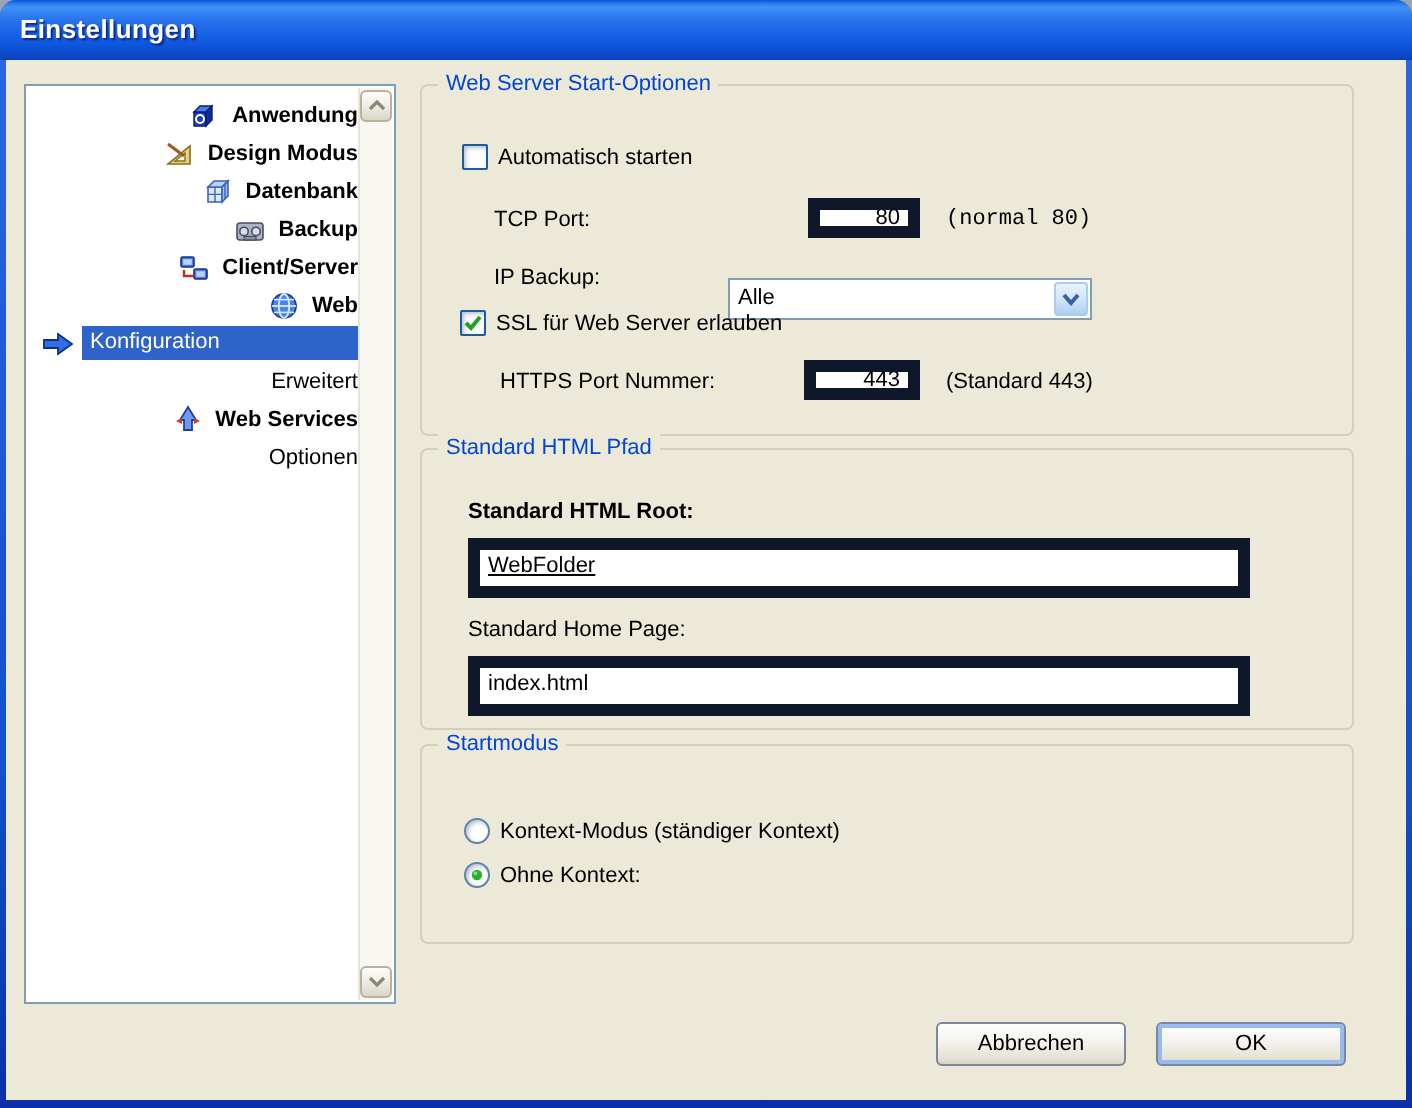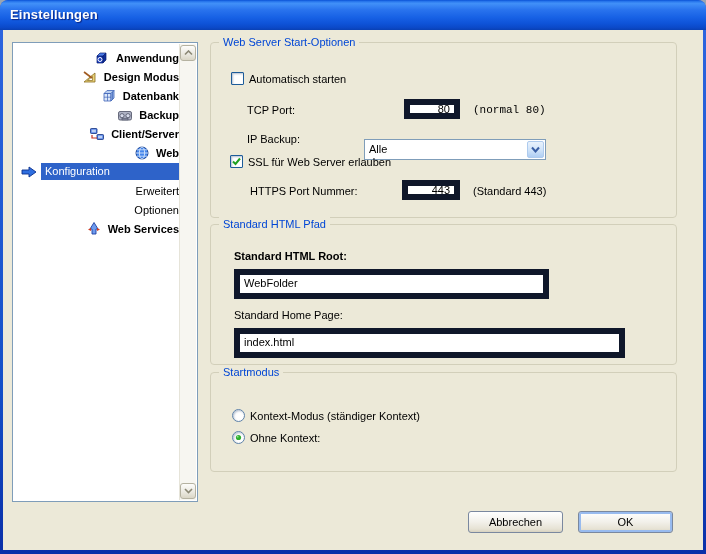--- a/index.html
+++ b/index.html
@@ -152,33 +152,33 @@
                 <polygon points="1,6 8,6 8,3 15,8 8,13 8,10 1,10" fill="#2F6FE0" stroke="#0A2F8C" stroke-width="0.9"></polygon>
               </svg>
           </span>
           <span class="nav-label">Konfiguration</span>
         </div>
 
         <div class="nav-row lvl1">
           <span class="nav-label">Erweitert</span>
         </div>
 
-        <div class="nav-row lvl1">
-          <span class="nav-label">Optionen</span>
-        </div>
-
         <div class="nav-row b">
           <span class="nav-icon">
             <svg width="16" height="16" viewBox="0 0 16 16">
                 <polygon points="8,1.5 12,8 10,8 10,13 6,13 6,8 4,8" fill="#6E9BEE" stroke="#1E3FA0" stroke-width="0.9"></polygon>
                 <polygon points="2,8.5 5,7 5,10" fill="#D23A1E"></polygon>
                 <polygon points="14,8.5 11,7 11,10" fill="#D23A1E"></polygon>
               </svg>
           </span>
           <span class="nav-label">Web Services</span>
+        </div>
+
+        <div class="nav-row lvl1">
+          <span class="nav-label">Optionen</span>
         </div>
 
       </div>
 
       <div class="scroll">
         <div class="scroll-btn up">
           <svg width="9" height="6" viewBox="0 0 9 6">
               <polyline points="1,4.5 4.5,1 8,4.5" fill="none" stroke="#8B8875" stroke-width="1.6"></polyline>
             </svg>
         </div>
@@ -219,21 +219,21 @@
 
       <span class="lbl" style="left:39px;top:142px;">HTTPS Port Nummer:</span>
       <input class="txt num" style="left: 191px; top: 137px; width: 58px; height: 20px;" value="443">
       <span class="hint" style="left:262px;top:142px;">(Standard 443)</span>
     </div>
 
     <div class="group" style="left:207px;top:194px;width:467px;height:141px;">
       <span class="group-title">Standard HTML Pfad</span>
 
       <span class="lbl" style="left:23px;top:25px;font-weight:bold;">Standard HTML Root:</span>
-      <textarea class="txt" style="left: 23px; top: 44px; width: 315px; height: 30px;" spellcheck="false" value="WebFolder">WebFolder</textarea>
+      <textarea class="txt" style="left: 23px; top: 44px; width: 391px; height: 30px; text-decoration: underline;" spellcheck="false" value="WebFolder">WebFolder</textarea>
 
       <span class="lbl" style="left:23px;top:84px;">Standard Home Page:</span>
       <textarea class="txt" style="left: 23px; top: 103px; width: 391px; height: 30px;" spellcheck="false" value="index.html">index.html</textarea>
     </div>
 
     <div class="group" style="left:207px;top:342px;width:467px;height:100px;">
       <span class="group-title">Startmodus</span>
 
       <span class="rad" style="left:21px;top:36px;"></span>
       <span class="lbl" style="left:39px;top:37px;">Kontext-Modus (ständiger Kontext)</span>

